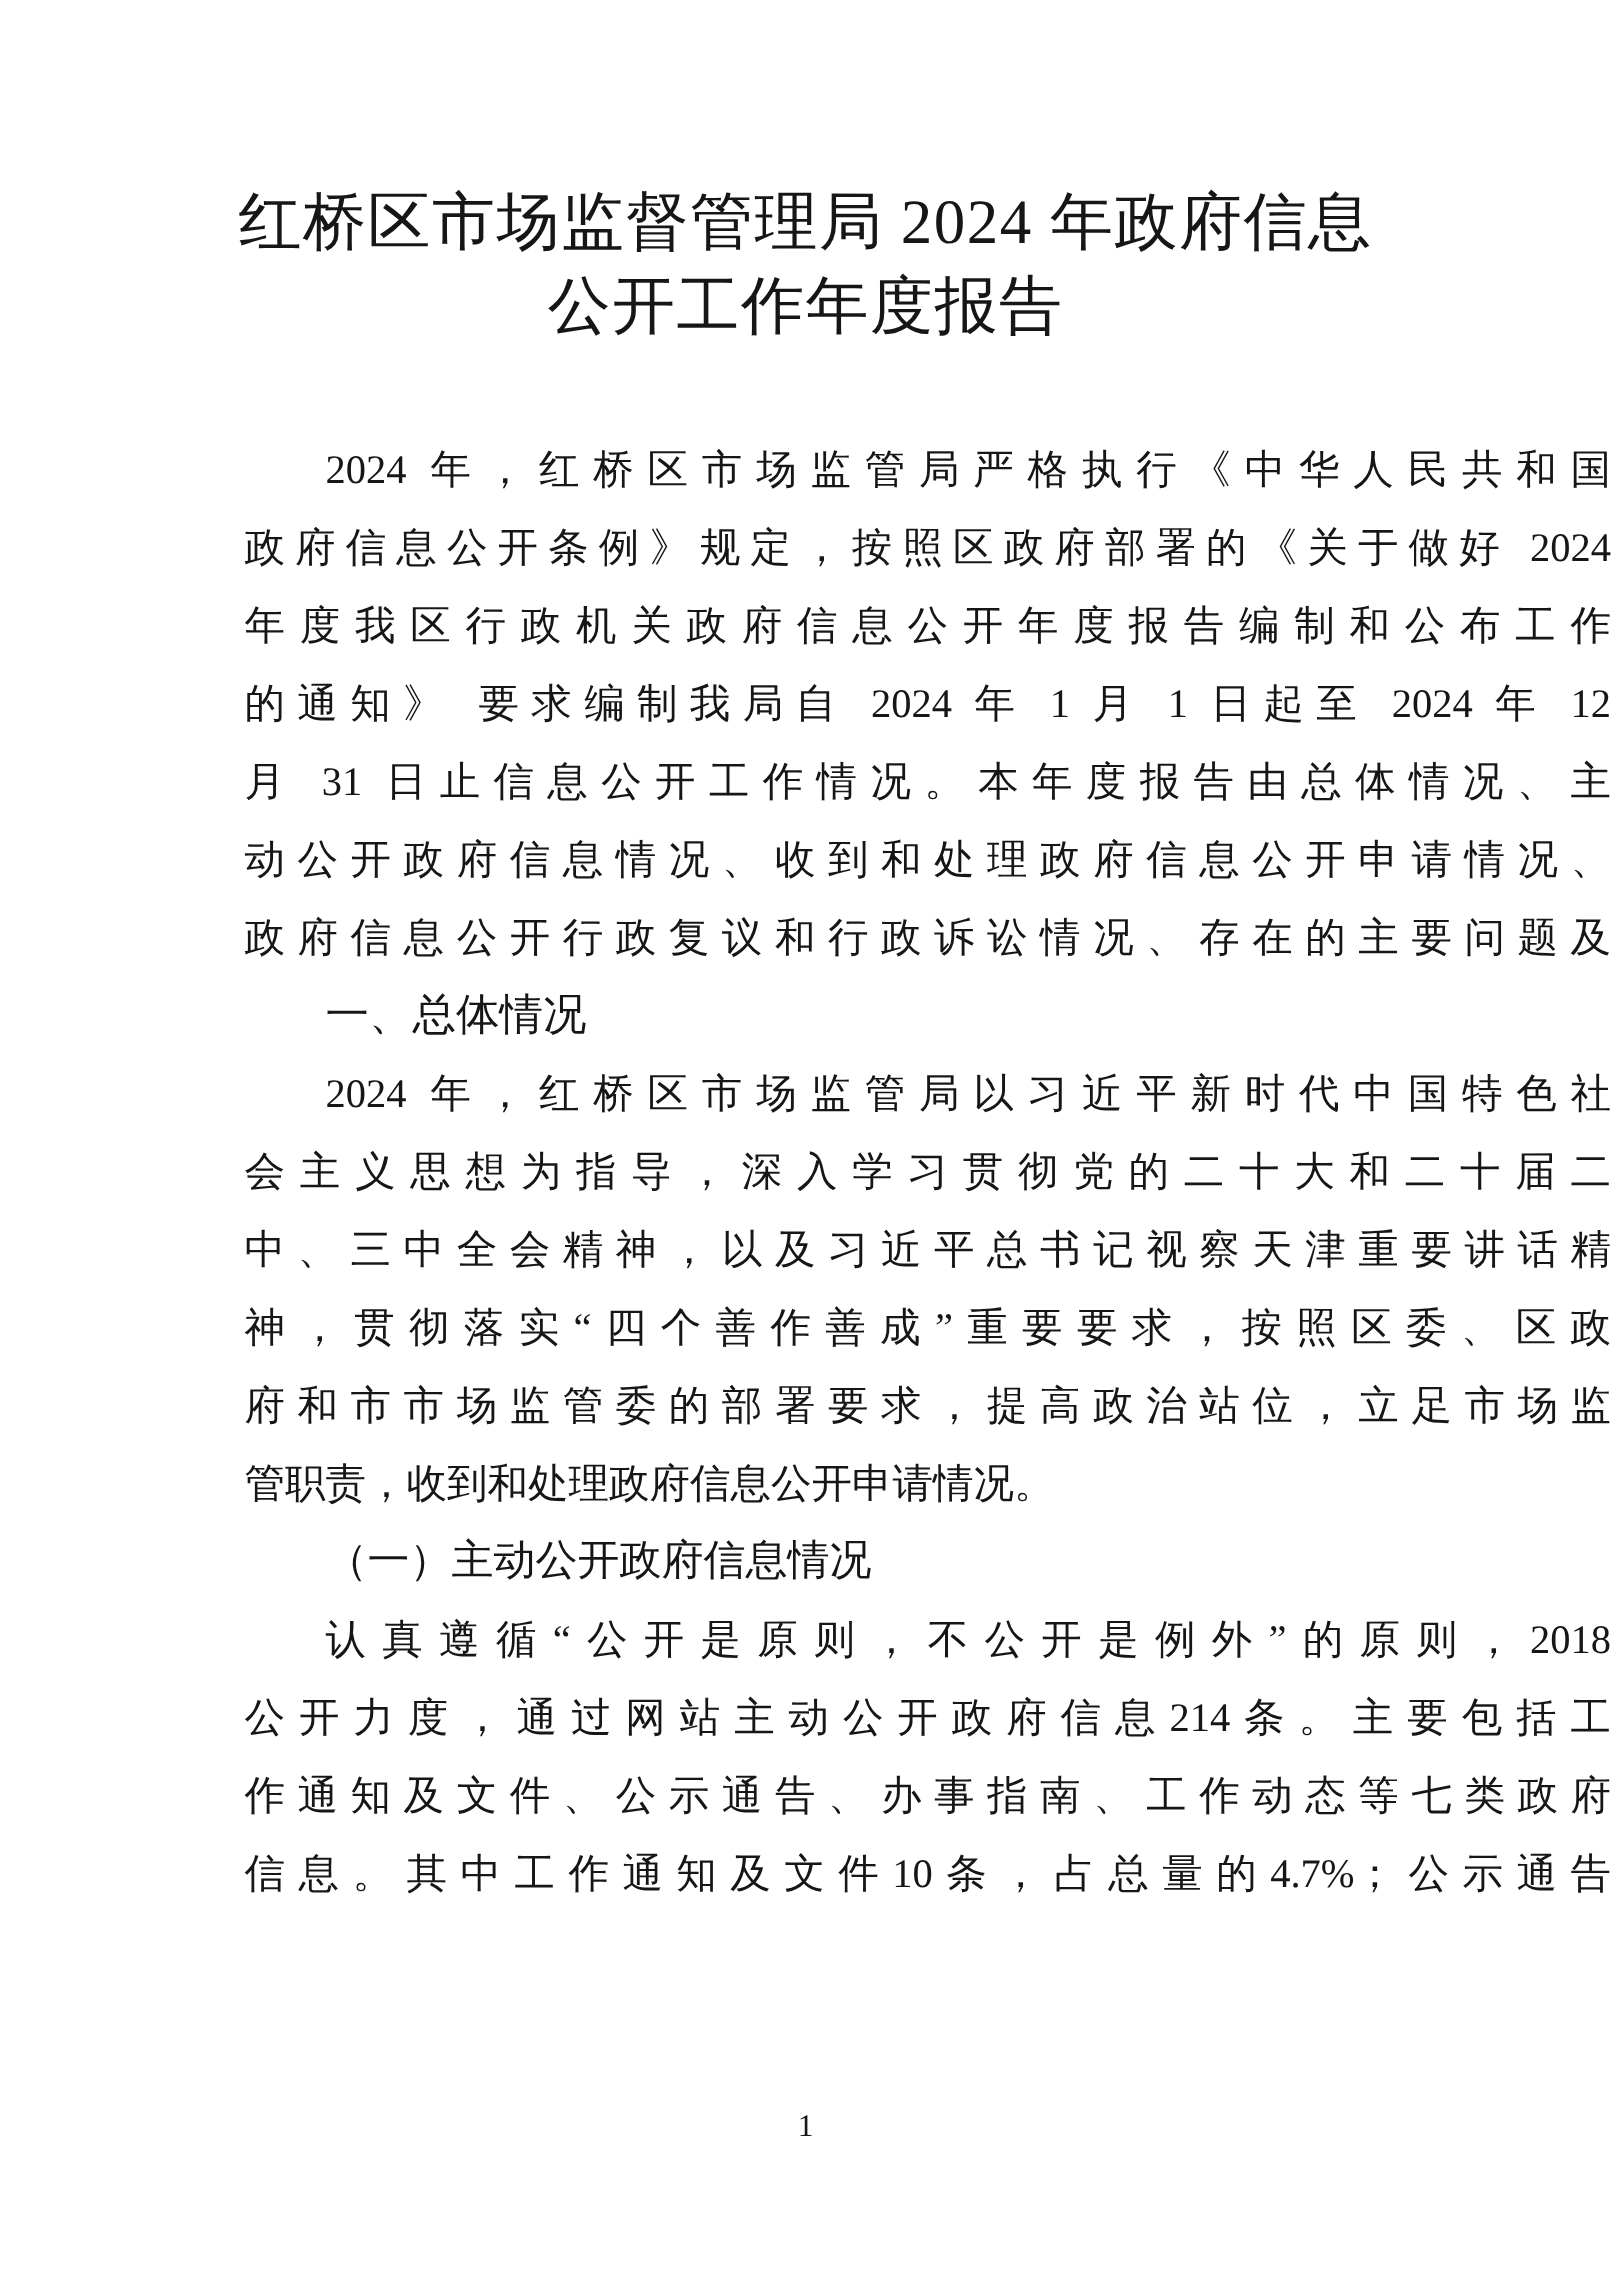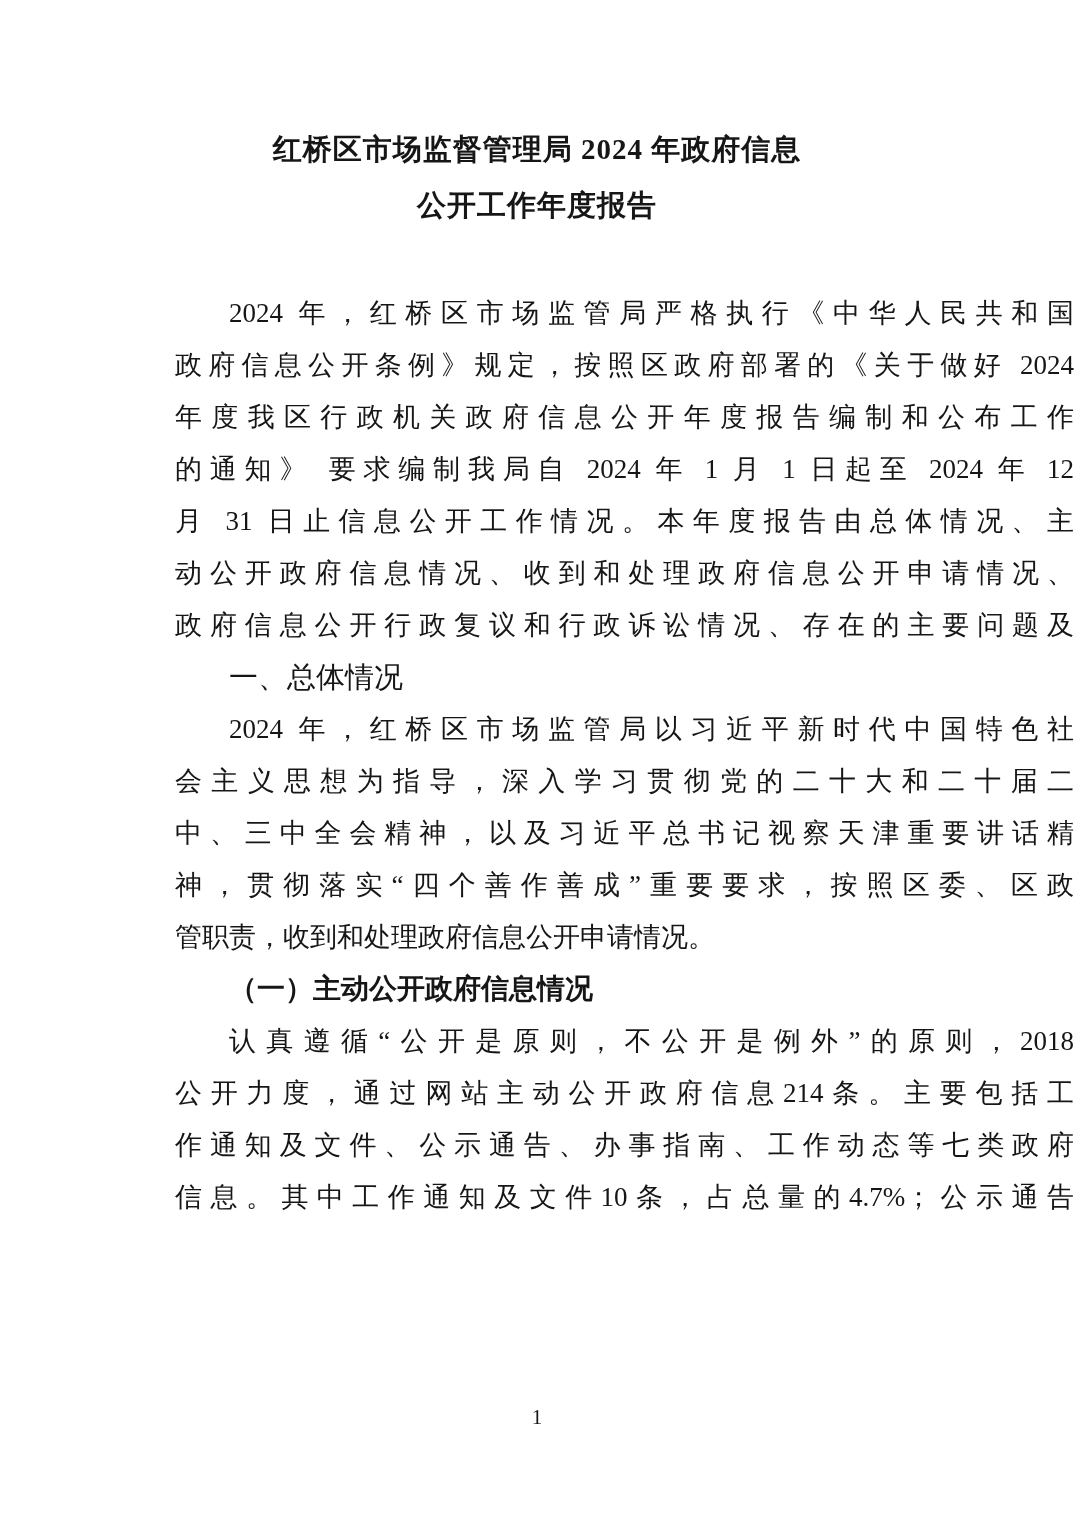--- a/index.html
+++ b/index.html
@@ -12,29 +12,28 @@
     background: #ffffff;
     color: #161616;
     font-family: "Liberation Serif", "DejaVu Serif", serif;
     overflow: hidden;
   }
   .title-block {
     padding-top: 121px;
     text-align: center;
   }
   .title-line {
-    font-size: 29px;
+    font-size: 42px;
     line-height: 56px;
-    font-weight: bold;
+    font-weight: normal;
     letter-spacing: 1px;
   }
   .content {
     margin-top: 54px;
     padding-left: 163px;
-    margin-left: 12px;
   }
   .line {
     height: 52px;
     line-height: 52px;
     font-size: 27px;
     overflow: hidden;
     text-align: justify;
     text-align-last: left;
     white-space: nowrap;
   }
@@ -44,21 +43,21 @@
   }
   .line.indent {
     text-indent: 54px;
   }
   .line.h1 {
     font-family: "Liberation Sans", "DejaVu Sans", sans-serif;
     font-weight: normal;
     font-size: 29px;
   }
   .line.h2 {
-    font-weight: bold;
+    font-weight: normal;
     font-size: 28px;
   }
   .page-number {
     position: absolute;
     top: 1402px;
     left: 0;
     width: 100%;
     text-align: center;
     font-size: 21px;
     line-height: 30px;
@@ -80,20 +79,21 @@
       <div class="line body fill">年度我区行政机关政府信息公开年度报告编制和公布工作</div>
       <div class="line body fill">的通知》 要求编制我局自 2024 年 1 月 1 日起至 2024 年 12</div>
       <div class="line body fill">月 31 日止信息公开工作情况。本年度报告由总体情况、主</div>
       <div class="line body fill">动公开政府信息情况、收到和处理政府信息公开申请情况、</div>
       <div class="line body fill">政府信息公开行政复议和行政诉讼情况、存在的主要问题及</div>
       <div class="line h1 indent">一、总体情况</div>
       <div class="line body fill indent">2024 年，红桥区市场监管局以习近平新时代中国特色社</div>
       <div class="line body fill">会主义思想为指导，深入学习贯彻党的二十大和二十届二</div>
       <div class="line body fill">中、三中全会精神，以及习近平总书记视察天津重要讲话精</div>
       <div class="line body fill">神，贯彻落实“四个善作善成”重要要求，按照区委、区政</div>
+      <div class="line body fill">府和市市场监管委的部署要求，提高政治站位，立足市场监</div>
       <div class="line body">管职责，收到和处理政府信息公开申请情况。</div>
       <div class="line h2 indent">（一）主动公开政府信息情况</div>
       <div class="line body fill indent">认真遵循“公开是原则，不公开是例外”的原则，2018</div>
       <div class="line body fill">公开力度，通过网站主动公开政府信息214条。主要包括工</div>
       <div class="line body fill">作通知及文件、公示通告、办事指南、工作动态等七类政府</div>
       <div class="line body fill">信息。其中工作通知及文件10条，占总量的4.7%；公示通告</div>
     </div>
 
   <div class="page-number">1</div>
 

